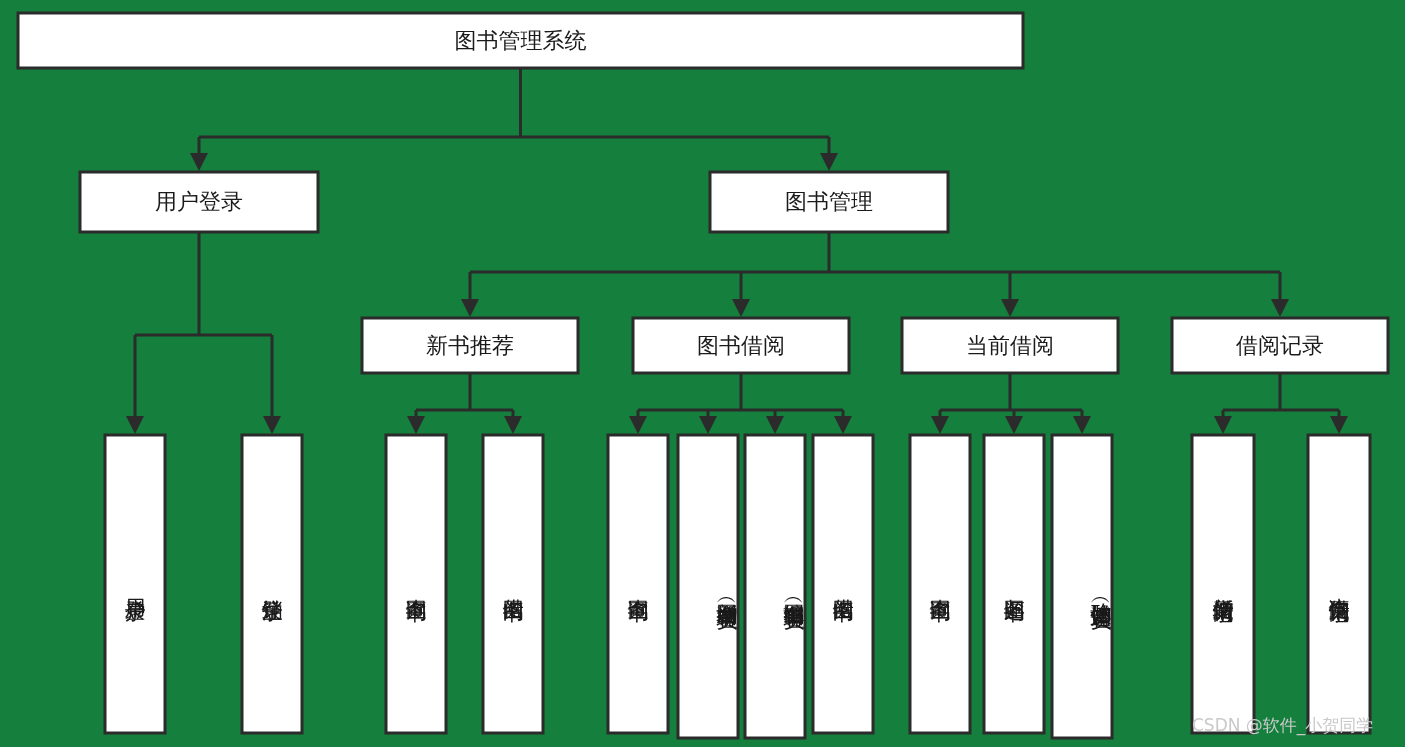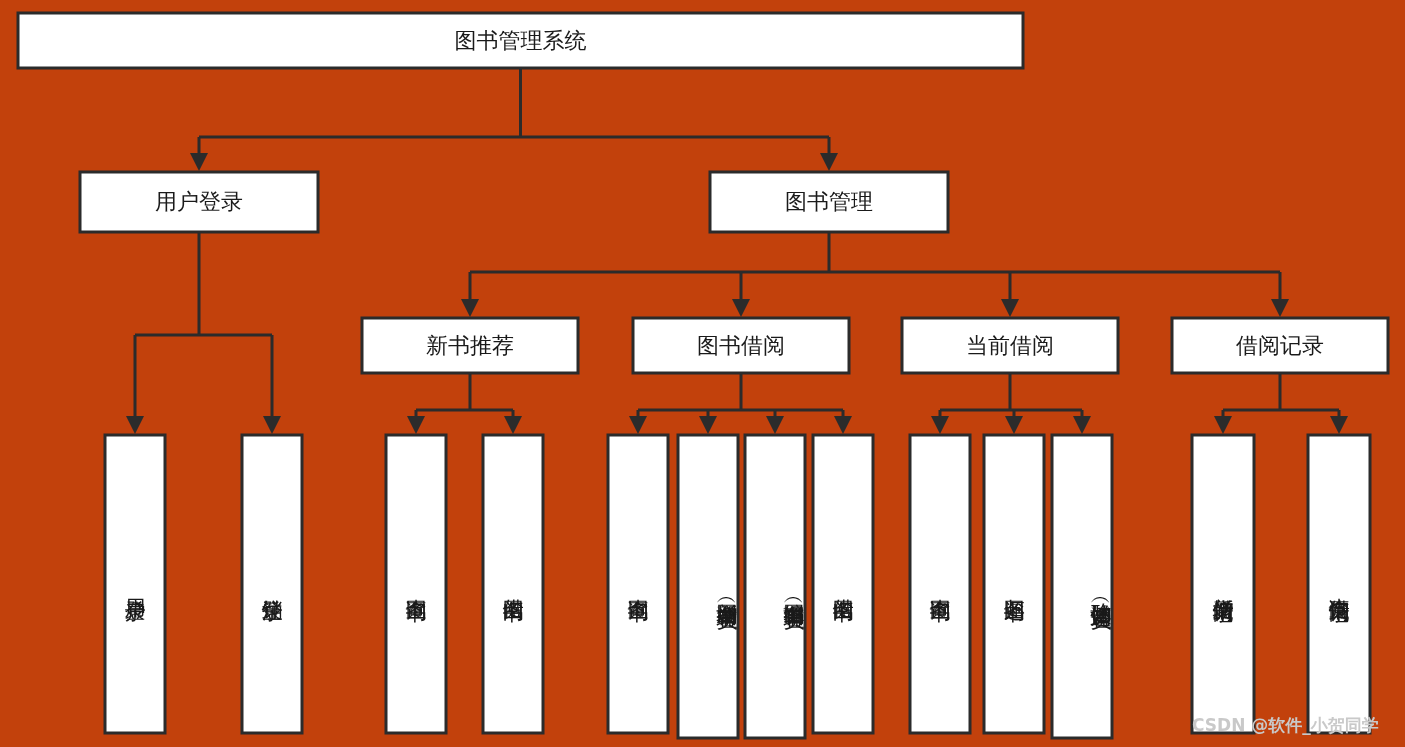--- a/index.html
+++ b/index.html
@@ -1,30 +1,30 @@
 <!DOCTYPE html>
 <html><head>
 <meta charset="utf-8">
 <style>
   html,body{margin:0;padding:0;background:#ffffff;}
   body{width:1405px;height:747px;font-family:"Liberation Sans","DejaVu Sans",sans-serif;overflow:hidden;}
-  #diagram-root{position:relative;width:1405px;height:747px;background:#c2410c;}
+  #diagram-root{position:relative;width:1405px;height:747px;background:#15803d;}
   svg{display:block;}
   .node-box{fill:#ffffff;stroke:#2b2b2b;stroke-width:3;}
   .leaf-box{fill:#ffffff;stroke:#2b2b2b;stroke-width:3;}
   .connector{stroke:#2b2b2b;stroke-width:3;fill:none;stroke-linecap:butt;}
   .arrow-head{fill:#2b2b2b;stroke:none;}
   .node-label{font-family:"DejaVu Sans","Liberation Sans",sans-serif;font-size:22px;fill:#1a1a1a;text-anchor:middle;dominant-baseline:middle;}
   .leaf-label-wrap{position:absolute;display:flex;align-items:center;justify-content:center;
     writing-mode:vertical-rl;text-orientation:upright;
     font-family:"DejaVu Sans","Liberation Sans",sans-serif;font-size:21px;line-height:1.08;
     color:#1a1a1a;letter-spacing:1px;white-space:nowrap;box-sizing:border-box;pointer-events:none;}
   .leaf-label-wrap.top-aligned{align-items:flex-start;}
   .watermark{position:absolute;left:1192px;top:714px;font-family:"DejaVu Sans","Liberation Sans",sans-serif;
-    font-size:17px;color:#c9c9c9;white-space:nowrap;font-weight:bold;}
+    font-size:17px;color:#c9c9c9;white-space:nowrap;}
 </style>
 </head>
 <body>
 
 <div id="diagram-root">
 
   <svg id="diagram-svg" width="1405" height="747" viewBox="0 0 1405 747">
     <g id="connectors">
         <line x1="520.5" y1="68" x2="520.5" y2="137" class="connector"></line>
         <line x1="199" y1="137" x2="829" y2="137" class="connector"></line>

